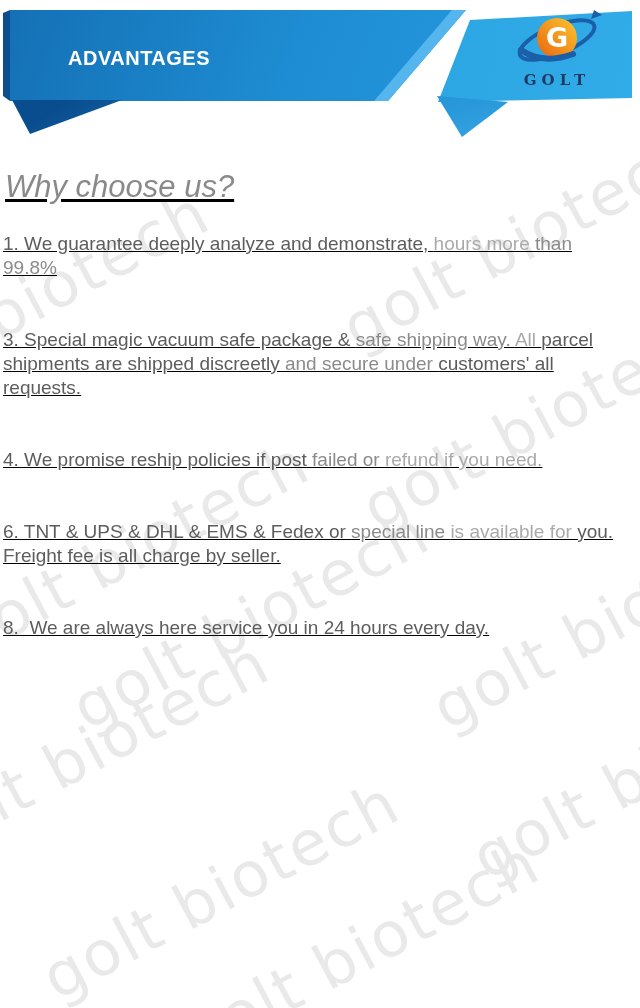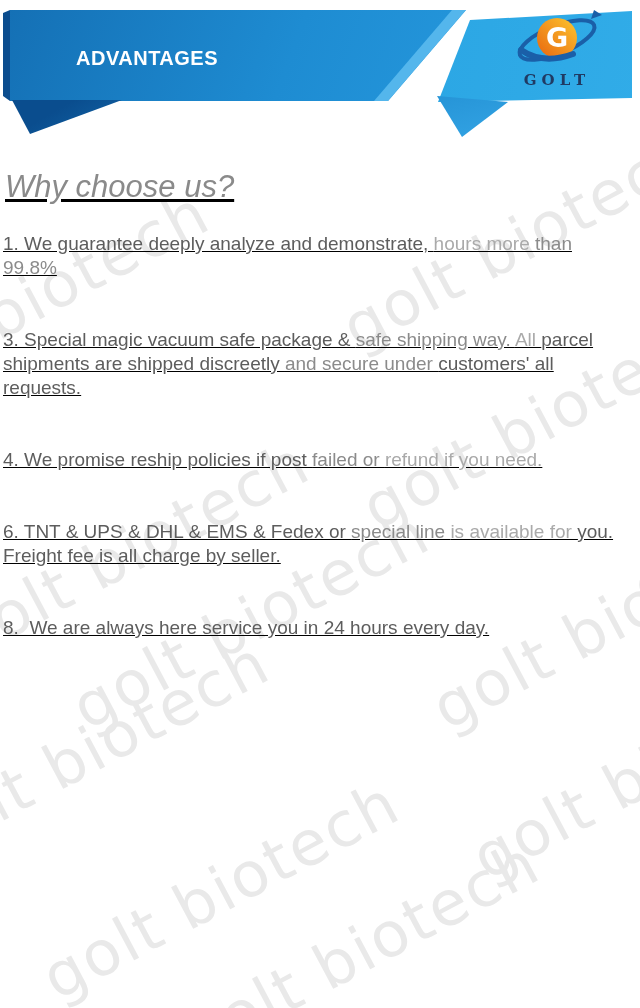--- a/index.html
+++ b/index.html
@@ -50,21 +50,21 @@
   }
   .ribbon-right{
     clip-path:polygon(470px 20px,632px 11px,632px 98px,438px 102px);
     background:linear-gradient(100deg,#1f95d8 0%,#2aa5e3 55%,#31ace8 100%);
   }
   .ribbon-right-tail{
     clip-path:polygon(437px 96px,508px 102px,462px 137px);
     background:linear-gradient(165deg,#0a4d8e 32%,#1f8cd0 58%,#2f9fe0 82%);
   }
   .banner-title{
-    position:absolute;left:76px;top:47px;
+    position:absolute;left:68px;top:47px;
     color:#ffffff;font-size:20px;font-weight:bold;letter-spacing:0.5px;
   }
   .logo{position:absolute;left:510px;top:4px;width:94px;height:90px;}
   
   .content{
     position:relative;z-index:1;
     padding:28px 26px 0 3px;
     font-size:19px;line-height:24px;text-decoration:underline;
   }
   .heading{

